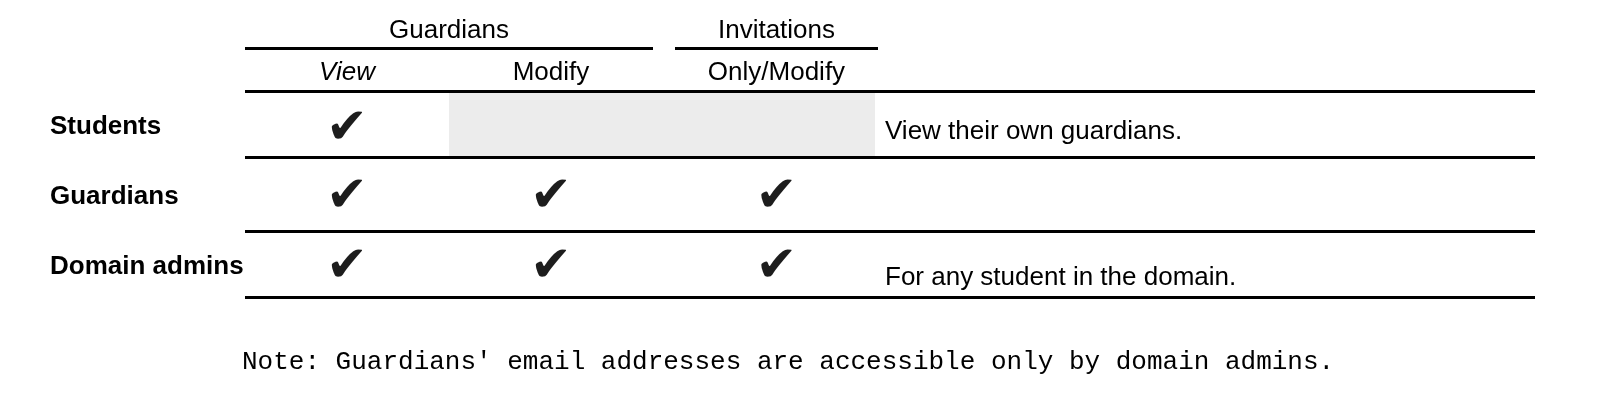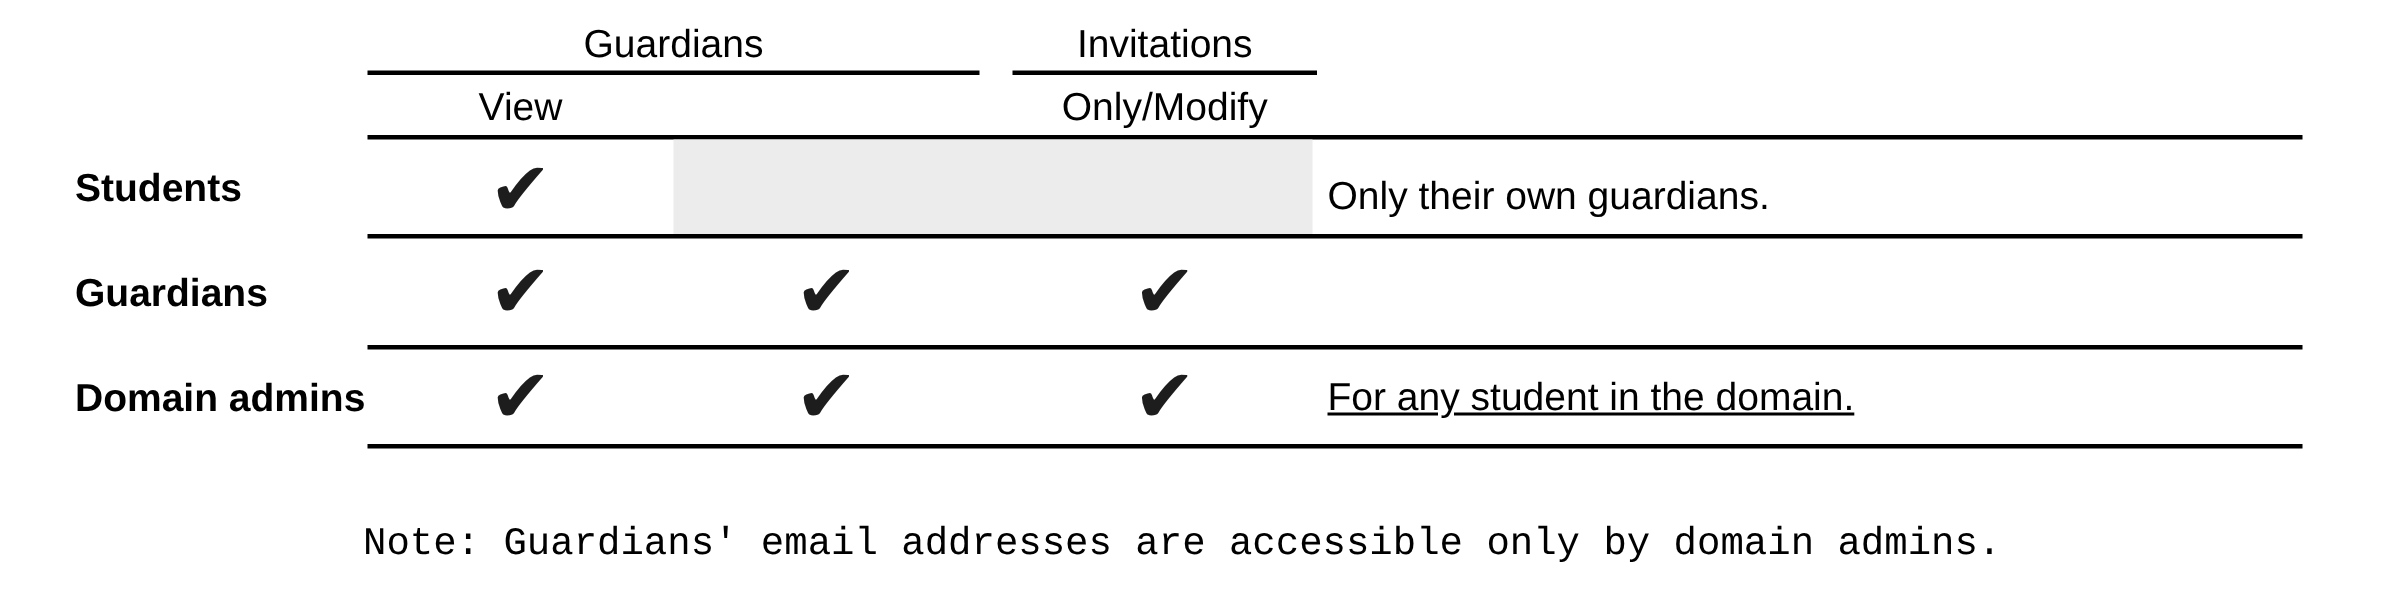--- a/index.html
+++ b/index.html
@@ -24,21 +24,21 @@
   .hgroup-guardians   { left: 245px; top: 14px; width: 408px; }
   .hgroup-invitations { left: 675px; top: 14px; width: 203px; }
 
   
   .gline { height: 3px; background: var(--rule, #000000); }
   .underline-guardians   { left: 245px; top: 47px; width: 408px; }
   .underline-invitations { left: 675px; top: 47px; width: 203px; }
 
   
   .chead { line-height: 30px; text-align: center; top: 56px; }
-  .chead-view       { left: 245px; width: 204px; }
+  .chead-view       { left: 245px; width: 204px; font-style: italic; }
   .chead-modify     { left: 449px; width: 204px; }
   .chead-viewmodify { left: 653px; width: 247px; }
 
   
   .rule { left: 245px; width: 1290px; height: 3px; background: var(--rule, #000000); }
   .rule-1 { top: 90px; }
   .rule-2 { top: 156px; }
   .rule-3 { top: 230px; }
   .rule-4 { top: 296px; }
 
@@ -63,51 +63,52 @@
   .col-modify     { left: 449px; width: 204px; }
   .col-viewmodify { left: 653px; width: 247px; }
   .checkrow-1 { top: 98px; }
   .checkrow-2 { top: 166px; }
   .checkrow-3 { top: 236px; }
 
   
   .desc { left: 885px; width: 680px; line-height: 32px; }
   .desc-1 { top: 114px; }
   .desc-2 { top: 163px; }
-  .desc-3 { top: 248px; text-decoration: underline; }
+  .desc-3 { top: 260px; }
 
   
   .note { left: 242px; top: 346px; line-height: 32px; white-space: nowrap; font-family: Liberation Mono, monospace; }
 </style>
 </head>
 <body>
 
 <div id="page">
 
   <div class="abs hgroup hgroup-invitations">Invitations</div>
   <div class="abs hgroup hgroup-guardians">Guardians</div>
 
   <div class="abs gline underline-guardians"></div>
   <div class="abs gline underline-invitations"></div>
 
   <div class="abs chead chead-view">View</div>
+  <div class="abs chead chead-modify">Modify</div>
   <div class="abs chead chead-viewmodify">Only/Modify</div>
 
   <div class="abs rule rule-1"></div>
   <div class="abs rule rule-2"></div>
   <div class="abs rule rule-3"></div>
   <div class="abs rule rule-4"></div>
 
   <div class="abs restricted"></div>
 
   <div class="abs rowlabel rowlabel-1">Students</div>
   <div class="abs check col-view checkrow-1">✔</div>
   <div class="abs check col-modify checkrow-1"></div>
   <div class="abs check col-viewmodify checkrow-1"></div>
-  <div class="abs desc desc-1">Only their own guardians.</div>
+  <div class="abs desc desc-1">View their own guardians.</div>
 
   <div class="abs rowlabel rowlabel-2">Guardians</div>
   <div class="abs check col-view checkrow-2">✔</div>
   <div class="abs check col-modify checkrow-2">✔</div>
   <div class="abs check col-viewmodify checkrow-2">✔</div>
 
   <div class="abs rowlabel rowlabel-3">Domain admins</div>
   <div class="abs check col-view checkrow-3">✔</div>
   <div class="abs check col-modify checkrow-3">✔</div>
   <div class="abs check col-viewmodify checkrow-3">✔</div>

